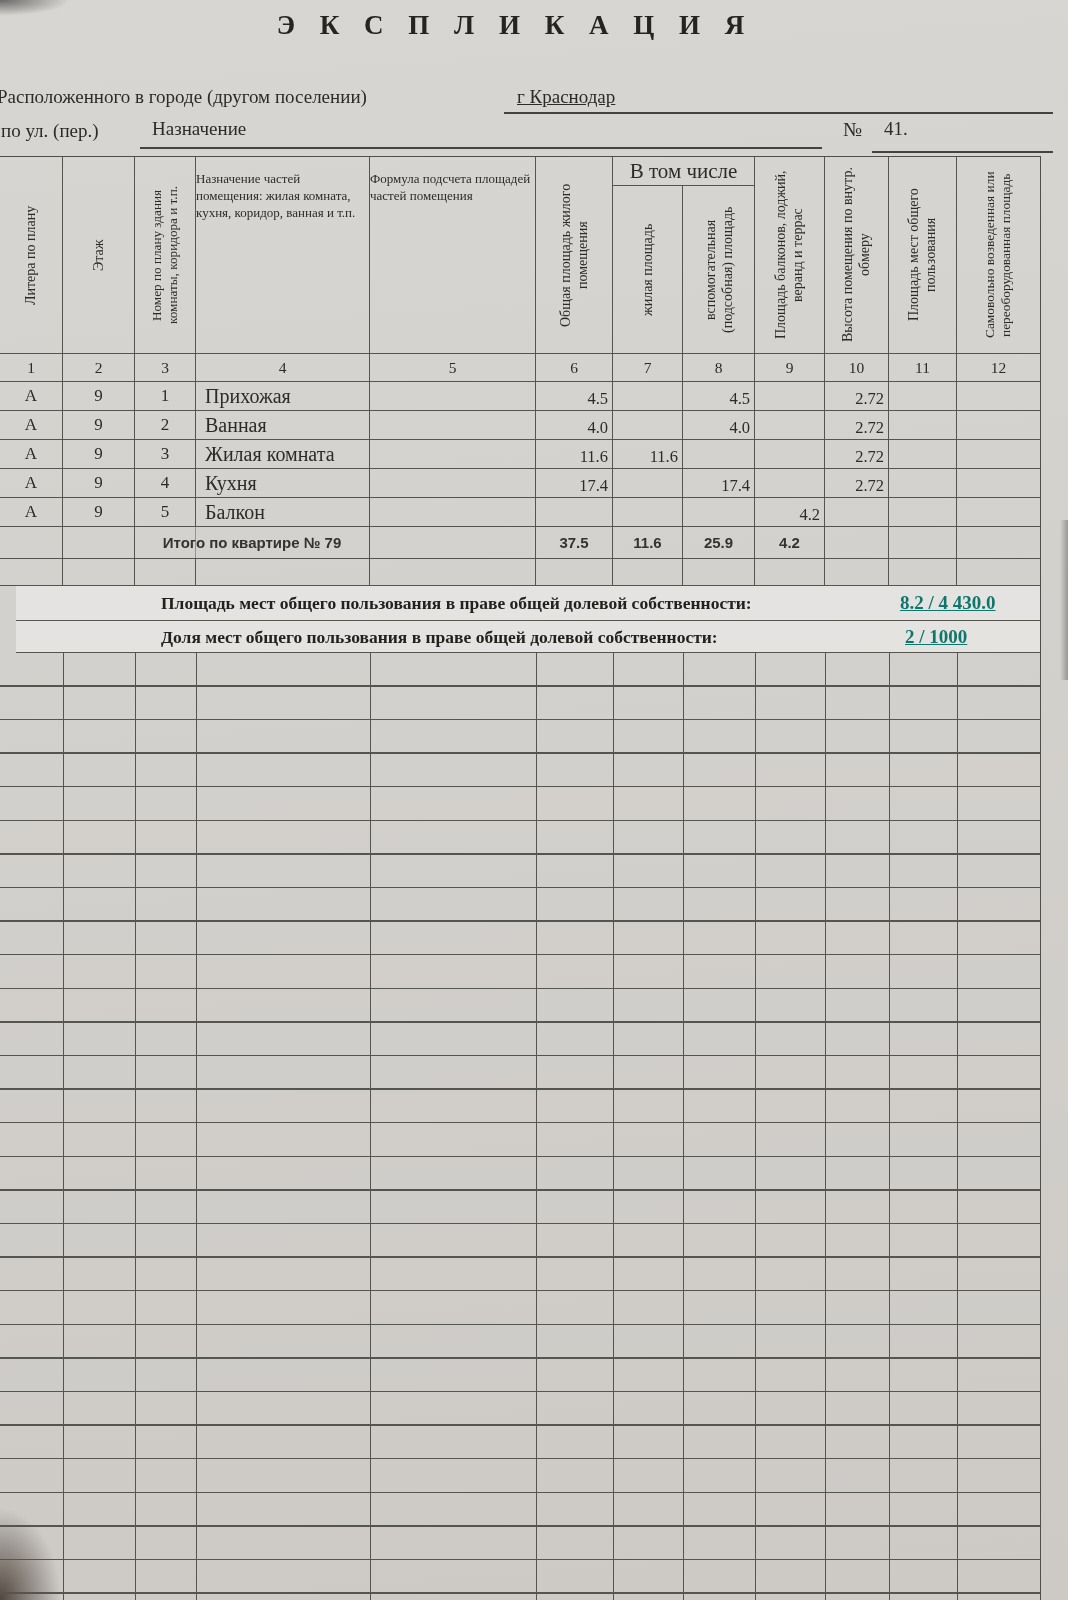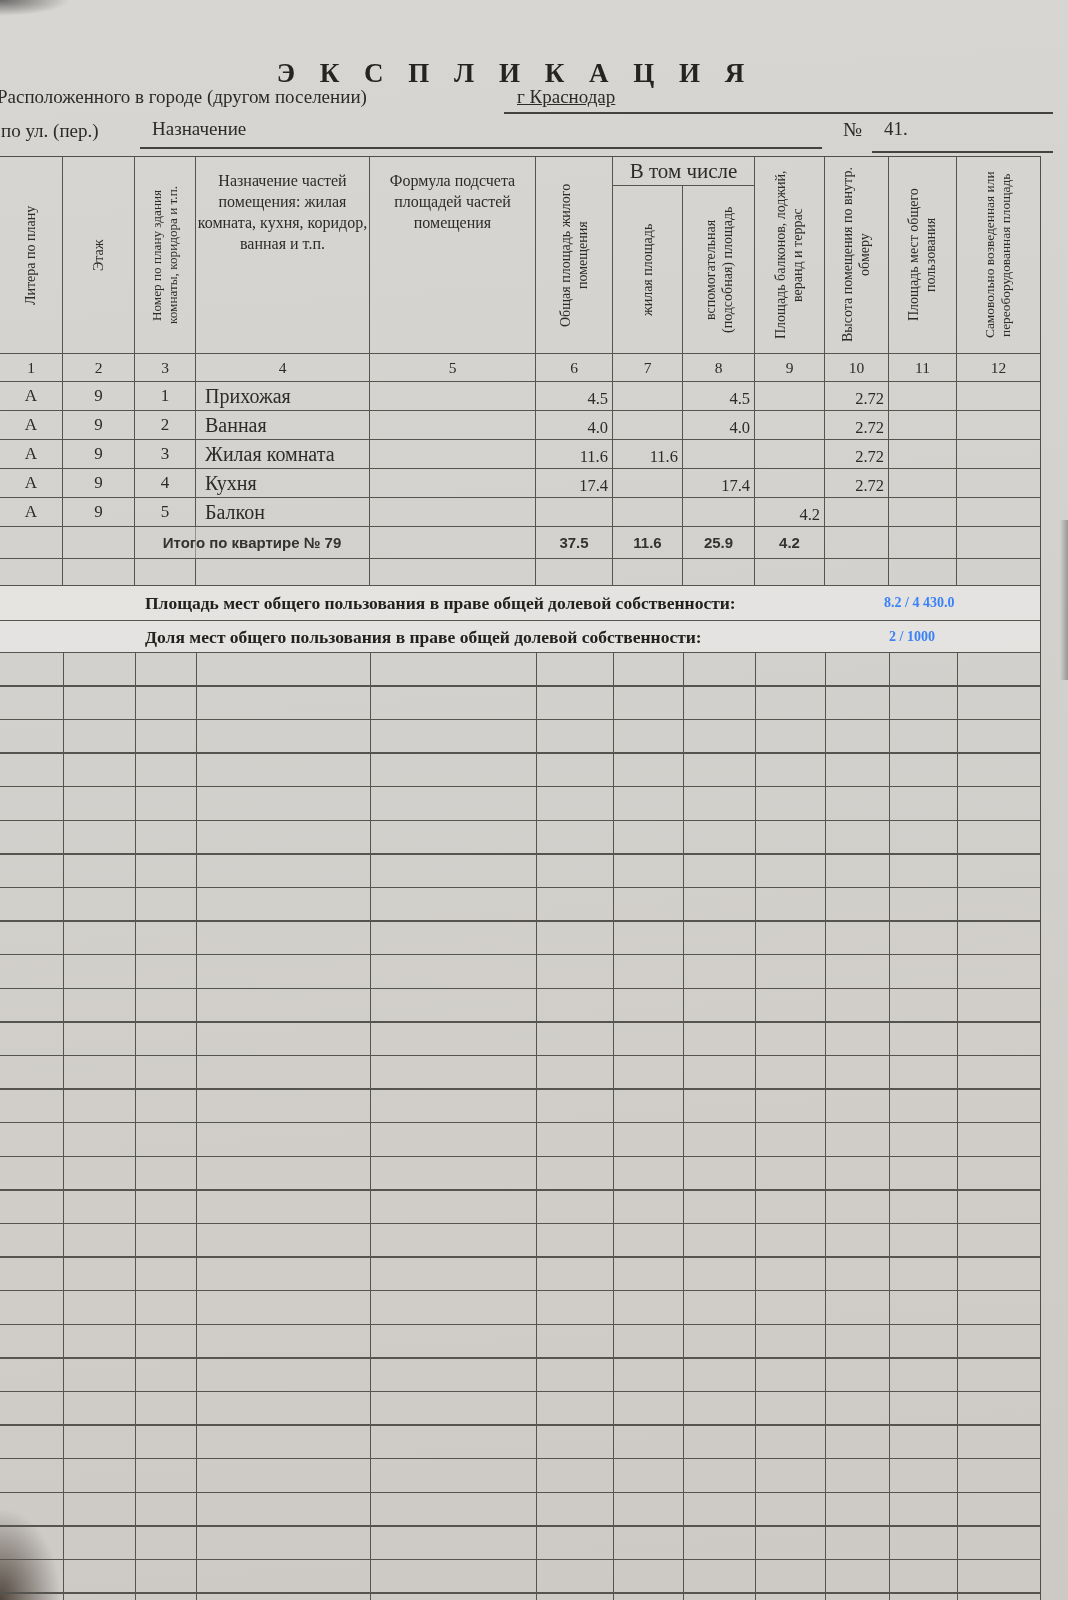--- a/index.html
+++ b/index.html
@@ -13,21 +13,21 @@
   
   .corner-tl{position:absolute;left:0;top:0;width:70px;height:16px;
     background:radial-gradient(ellipse at 0 0, rgba(45,45,45,.65), rgba(45,45,45,0) 70%);}
   .corner-bl{position:absolute;left:0;bottom:0;width:60px;height:90px;
     background:radial-gradient(ellipse at 0 100%, rgba(50,38,28,.8), rgba(50,38,28,0) 72%);}
   .edge-r{position:absolute;right:0;top:520px;width:8px;height:160px;
     background:linear-gradient(to left, rgba(40,40,40,.35), rgba(40,40,40,0));}
 
   
   .title{position:absolute;top:10px;left:0;width:1030px;text-align:center;
-    font-size:27px;font-weight:bold;letter-spacing:9px;color:#262421;margin-top:48px;}
+    font-size:27px;font-weight:bold;letter-spacing:9px;color:#262421;}
   .subtitle{position:absolute;top:44px;left:0;width:950px;text-align:center;
     font-size:22px;font-weight:bold;color:#262421;}
   .formline{position:absolute;font-size:19px;white-space:nowrap;}
   .loc-label{left:-3px;top:86px;}
   .loc-value{left:517px;top:86px;text-decoration:underline;}
   .street-label{left:1px;top:120px;}
   .street-value{left:152px;top:118px;}
   .num-sign{left:843px;top:118px;font-size:20px;}
   .num-value{left:884px;top:118px;}
   .uline{position:absolute;height:1.7px;background:#45433f;}
@@ -48,39 +48,39 @@
     display:flex;flex-direction:column;flex:0 0 auto;}
   .ghead{height:28px;border-bottom:1.4px solid #56544e;display:flex;align-items:center;
     justify-content:center;font-size:21px;}
   .gbody{flex:1;display:flex;flex-direction:row;}
   .gbody .cell{height:100%;}
 
   .vcell{display:flex;align-items:center;justify-content:center;}
   .vtext{display:block;writing-mode:vertical-rl;transform:rotate(180deg);
     height:184px;font-size:14px;line-height:1.22;text-align:center;}
   .gbody .vtext{height:158px;}
-  .hhead{font-size:16px;line-height:1.32;text-align:center;padding-top:13px;}
+  .hhead{font-size:13px;line-height:1.32;padding-top:13px;}
 
   .ctr{display:flex;align-items:center;justify-content:center;font-size:17px;}
   .nameCell{display:flex;align-items:center;padding-left:9px;font-size:20px;}
   .numCell{display:flex;align-items:flex-end;justify-content:flex-end;
     padding:0 4px 1px 0;font-size:16.5px;}
   .colnum{font-size:15.5px;}
 
   .sans{font-family:"Liberation Sans","DejaVu Sans",sans-serif;font-weight:bold;font-size:15px;color:#35332f;}
   .totlabel{width:235px;display:flex;align-items:center;justify-content:center;position:relative;}
   .totlabel::before{content:'';position:absolute;left:60px;top:0;bottom:0;width:1.2px;
     background:rgba(86,84,78,.5);}
   .totval{display:flex;align-items:center;justify-content:center;}
 
-  .stmt{background:rgba(255,255,255,.4);}
+  .stmt{background:rgba(255,255,255,.4);margin-left:16px;}
   .stmt-label{position:absolute;left:145px;top:50%;transform:translateY(-50%);
     font-weight:bold;font-size:17.5px;color:#22211e;white-space:nowrap;}
   .stmt-value{position:absolute;left:884px;top:50%;transform:translateY(-50%);
-    font-weight:bold;font-size:14px;color:#3b82f6;white-space:nowrap;}
+    font-weight:bold;font-size:19px;color:#0f766e;white-space:nowrap;text-decoration:underline;}
 
   .egrid{flex:1 1 auto;position:relative;
     background-image:repeating-linear-gradient(to bottom,
       rgba(0,0,0,0) 0px, rgba(0,0,0,0) 32.2px, #56544e 32.2px, #56544e 33.6px);}
   .vline{position:absolute;top:0;bottom:0;width:1.4px;background:#56544e;}
 </style>
 </head>
 <body>
 
 <div class="page">

